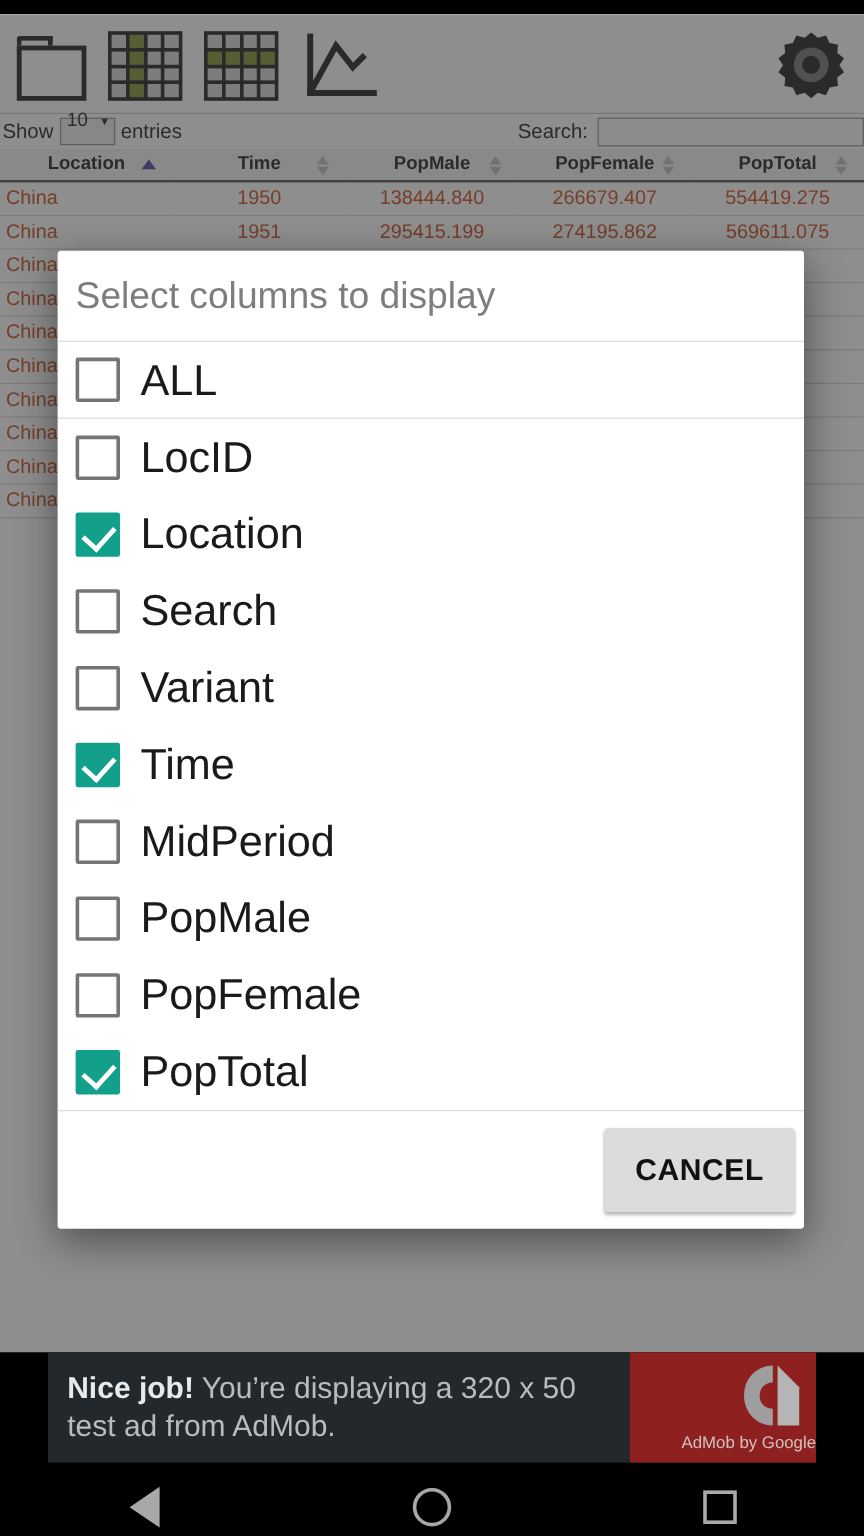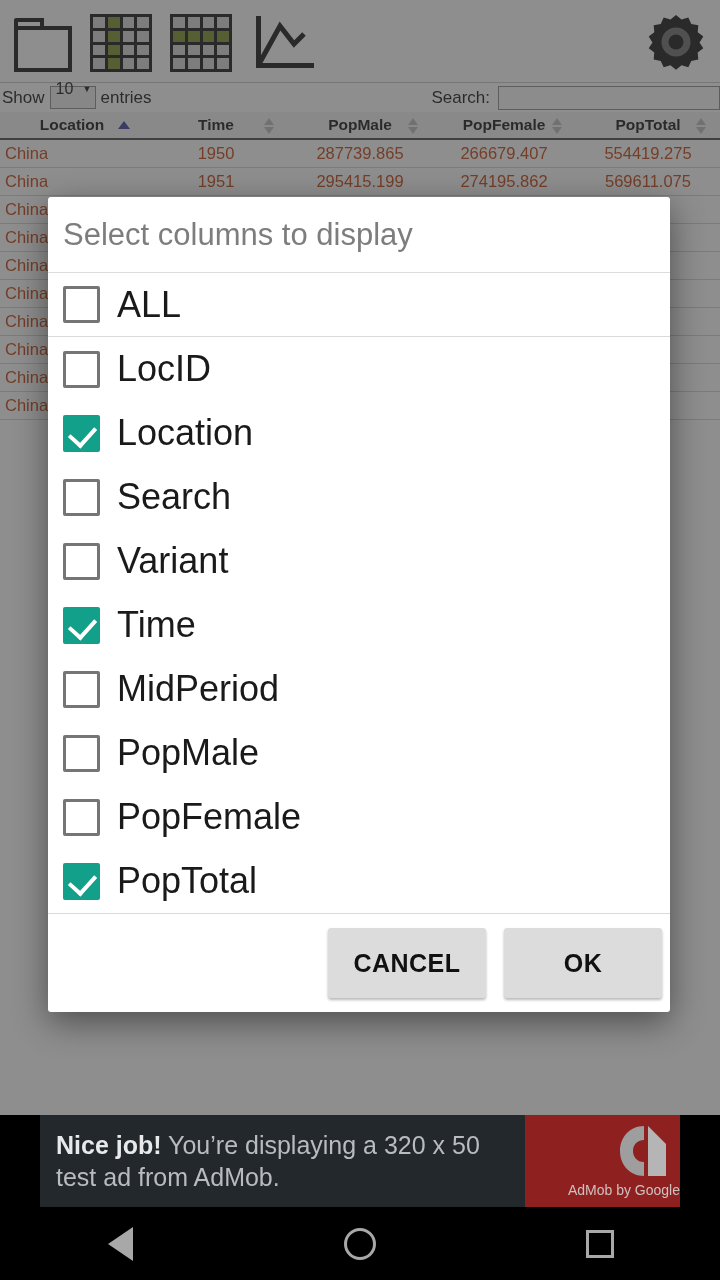--- a/index.html
+++ b/index.html
@@ -2,21 +2,21 @@
 <html><head>
 <meta charset="utf-8">
 <style>
   * { box-sizing: border-box; margin: 0; padding: 0; }
   html, body {
     width: 720px; height: 1280px;
     font-family: "Liberation Sans", sans-serif;
     background: #000;
     overflow: hidden;
   }
-  .screen { position: relative; width: 720px; height: 944px; background:#6b6b6b; }
+  .screen { position: relative; width: 720px; height: 944px; background:#6b6b6b;margin-top:12px; }
 
   
   .app { position:absolute; left:0; top:0; width:720px; height:1115px; background:#fff; }
 
   .toolbar {
     position:relative; height:82px; background:#fff;
     display:flex; align-items:center; padding-left:10px;
   }
   .tb-icon { width:70px; height:62px; margin-right:10px; position:relative; flex:none; }
 
@@ -278,21 +278,21 @@
                 <span class="u"></span>
                 <span class="d"></span>
               </span>
           </th>
         </tr>
       </thead>
       <tbody id="tbody">
           <tr>
             <td class="loc">China</td>
             <td>1950</td>
-            <td>287739.865</td>
+            <td>138444.840</td>
             <td>266679.407</td>
             <td>554419.275</td>
           </tr>
           <tr>
             <td class="loc">China</td>
             <td>1951</td>
             <td>295415.199</td>
             <td>274195.862</td>
             <td>569611.075</td>
           </tr>
@@ -397,21 +397,20 @@
           <span class="cb"></span>
           <span class="lbl">PopFemale</span>
         </div>
         <div class="dlg-item">
           <span class="cb on"></span>
           <span class="lbl">PopTotal</span>
         </div>
       </div>
     <div class="dlg-actions">
       <button class="btn">CANCEL</button>
-      <button class="btn">OK</button>
     </div>
   </div>
 
   <div class="ad-outer">
     <div class="ad">
       <div class="ad-text">
         <span><b>Nice job!</b><span> You’re displaying a 320 x 50 test ad from AdMob.</span></span>
       </div>
       <div class="ad-logo">
         <div class="mark">

